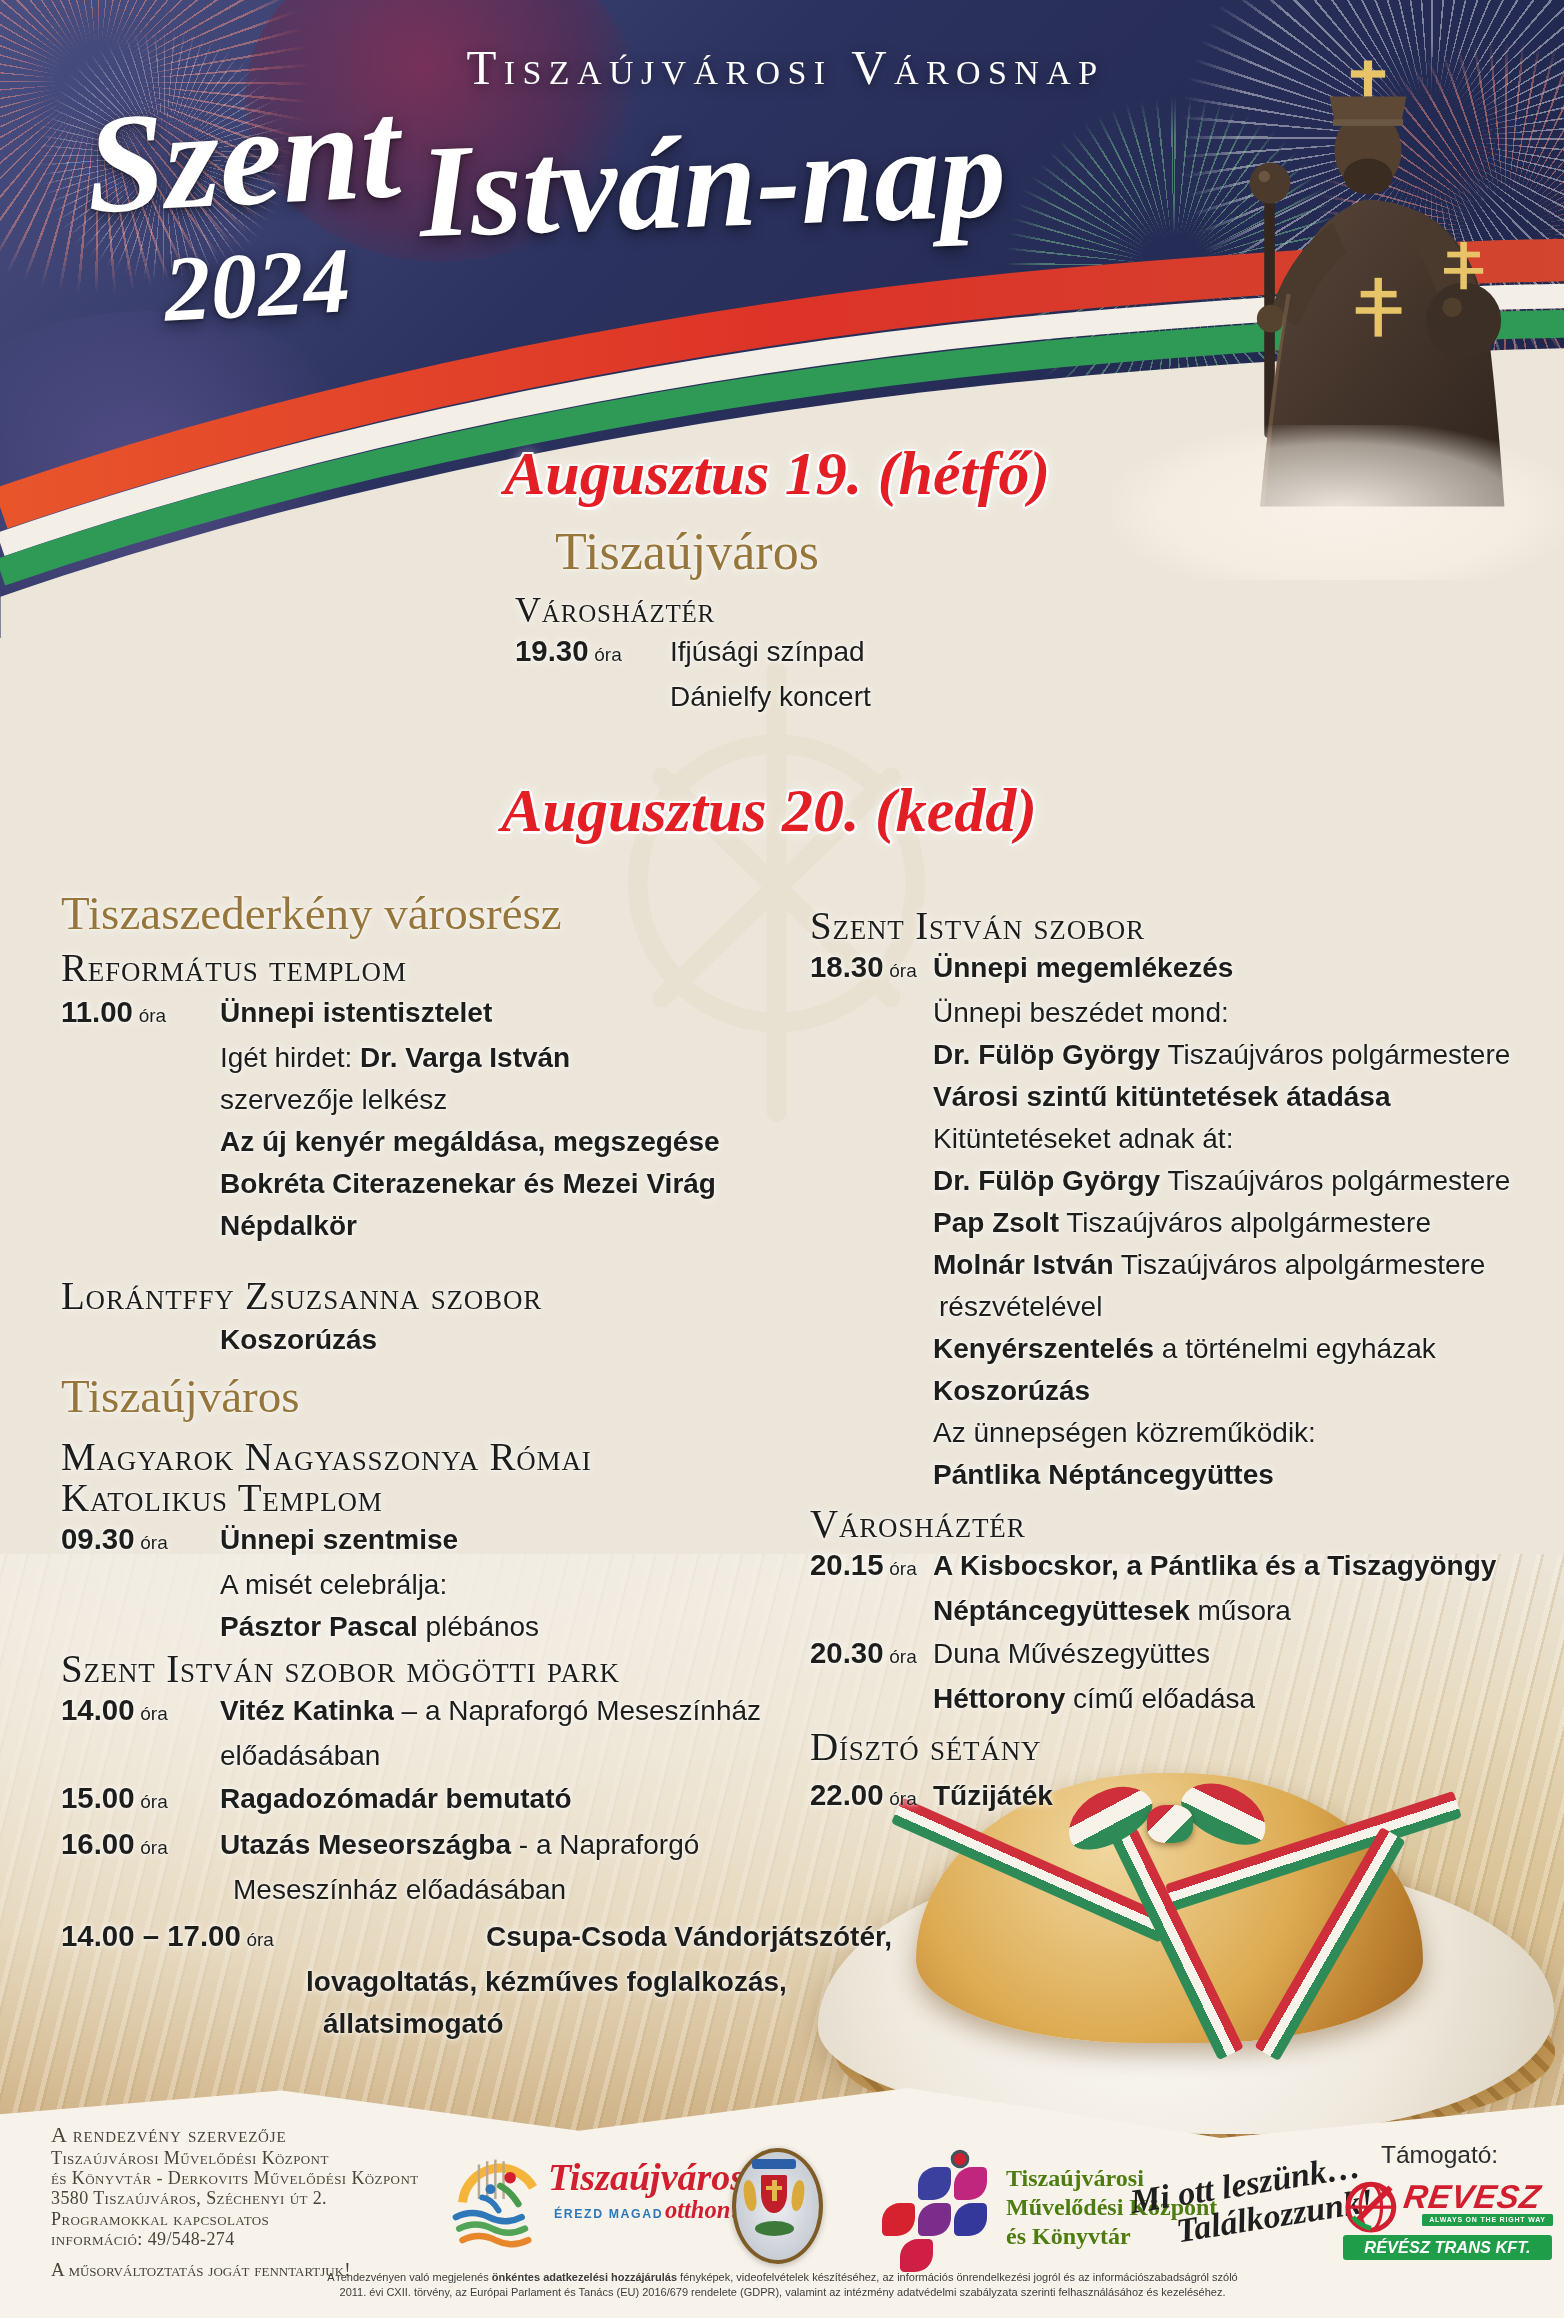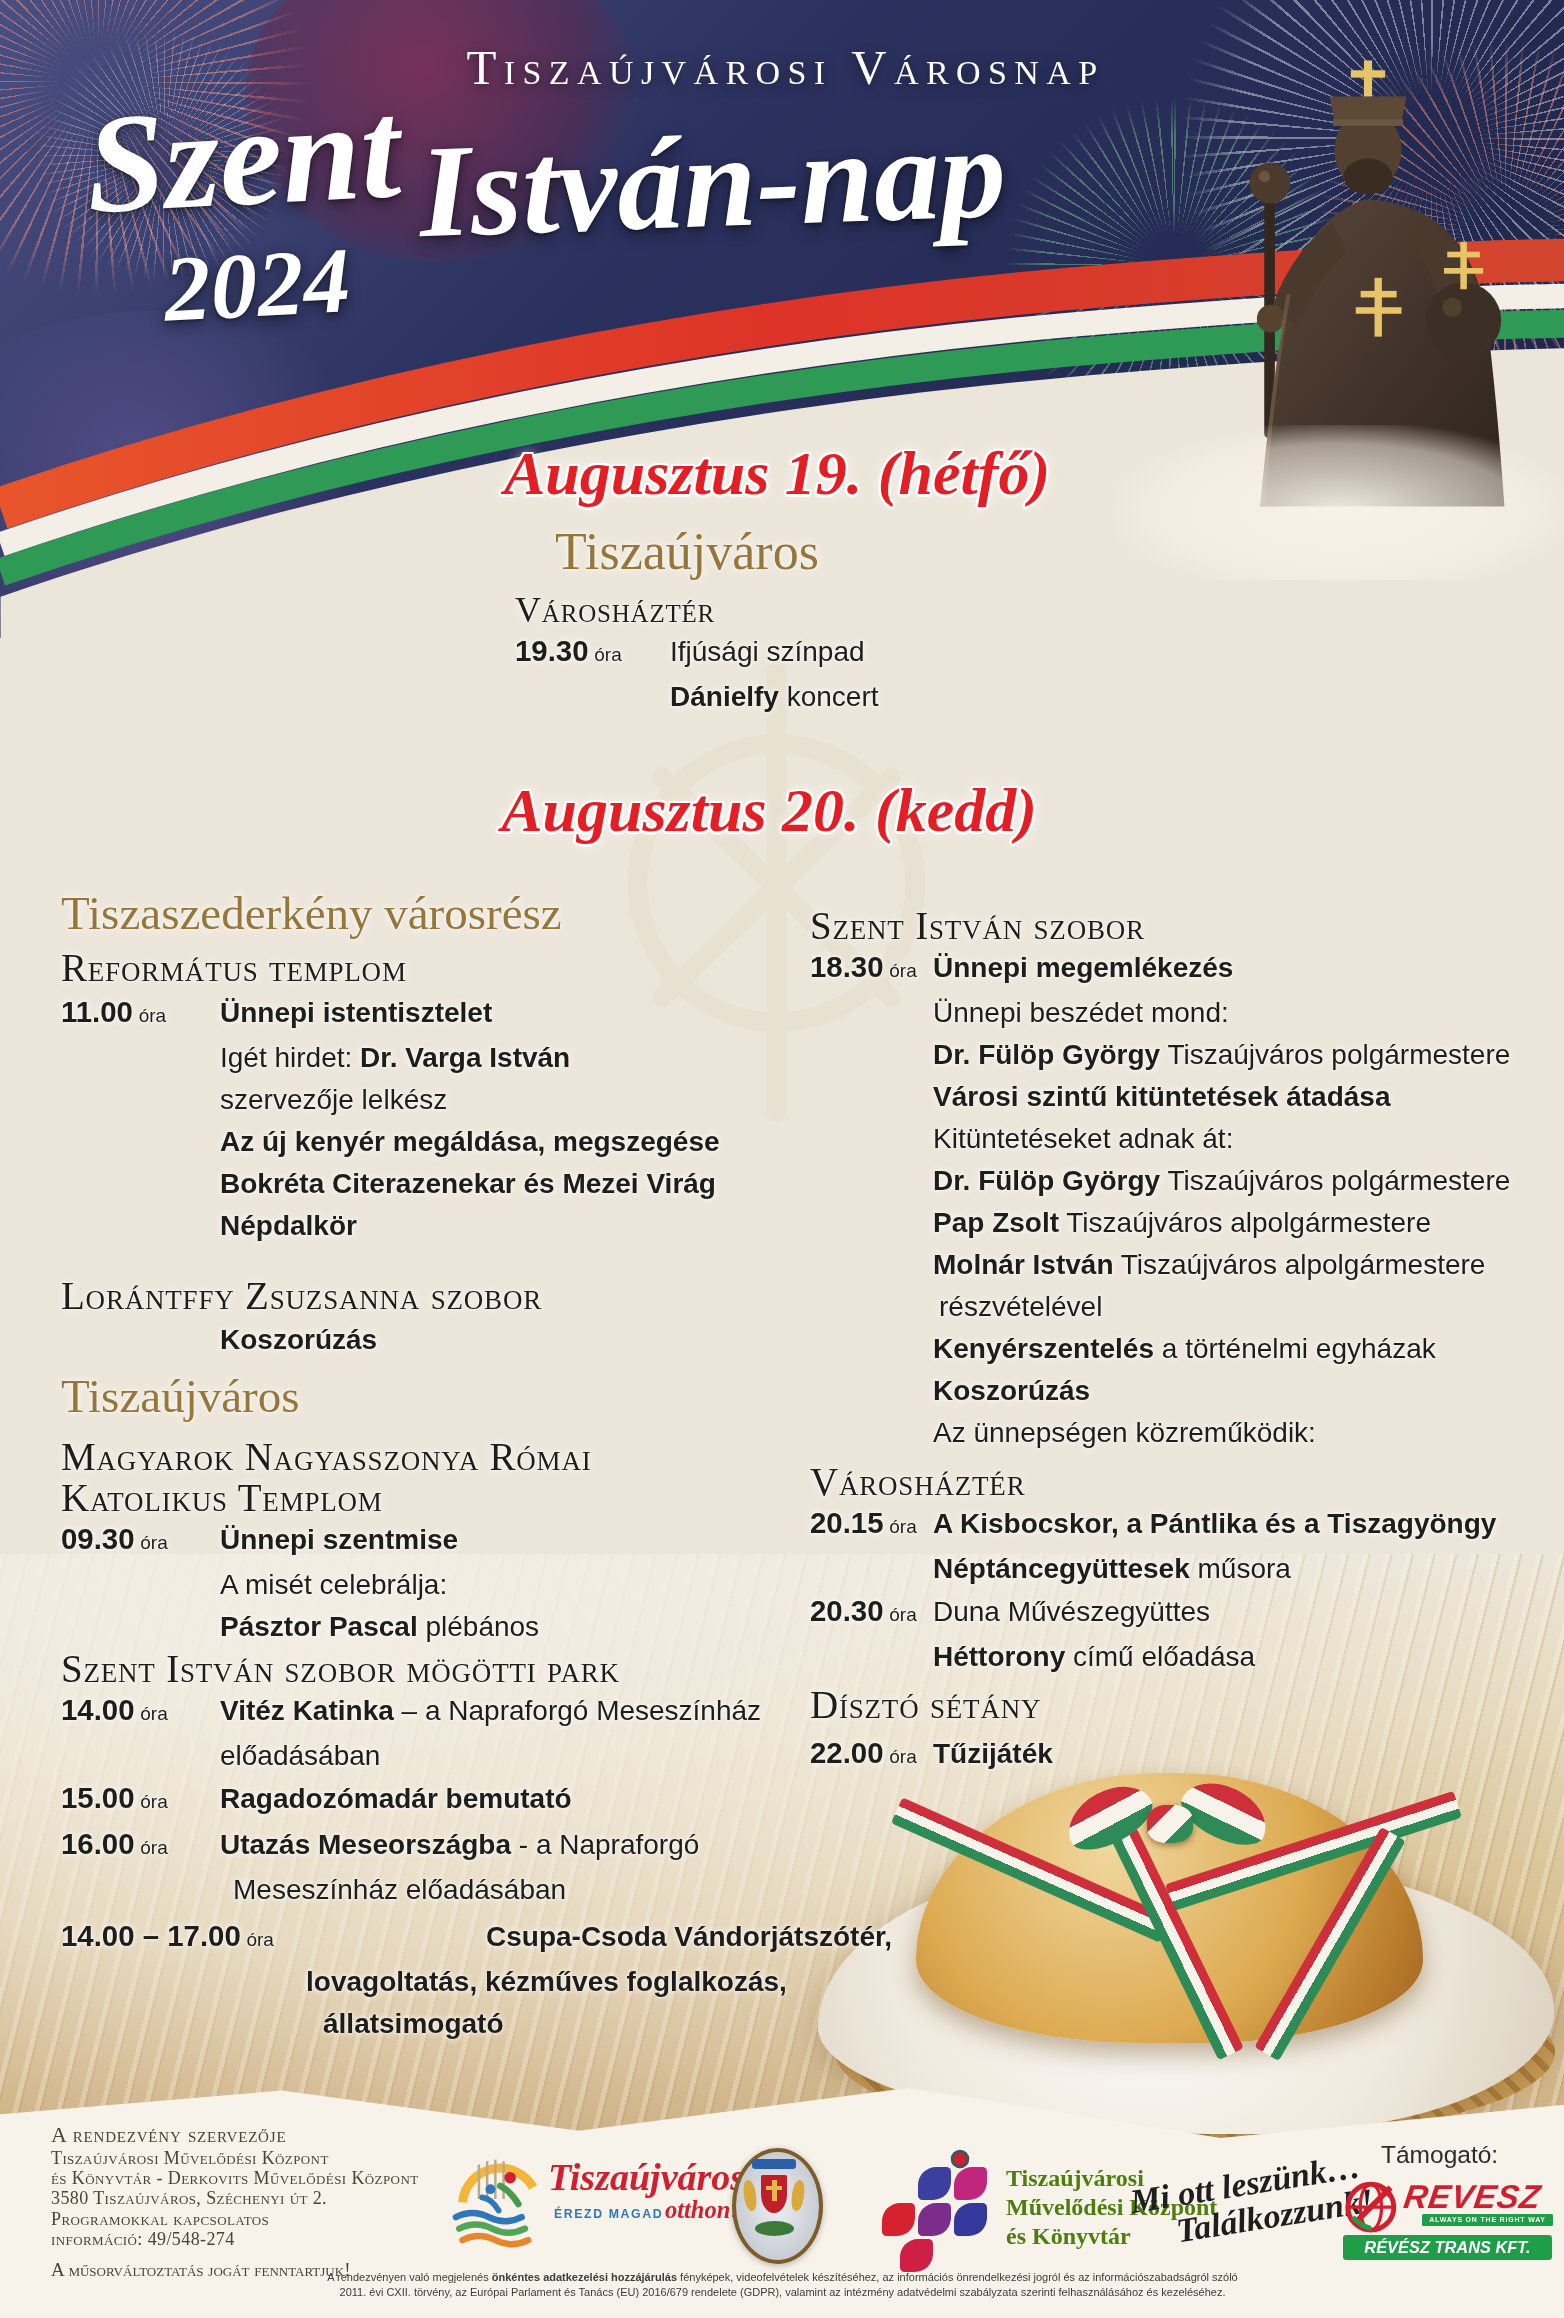--- a/index.html
+++ b/index.html
@@ -231,21 +231,21 @@
     <div class="loop" style="left:254px;top:33px;transform:rotate(-28deg);"></div>
     <div class="loop" style="left:370px;top:29.4px;transform:rotate(26deg);"></div>
     <div id="knot"></div>
   </div>
 
   <div class="date-script" id="d1-head">Augusztus 19. (hétfő)</div>
   <div class="gold-big" id="d1-city">Tiszaújváros</div>
   <div class="caps-heading" id="d1-venue" style="font-size:36px;">Városháztér</div>
   <div class="col" id="d1-rows">
       <div class="sched-row"><span class="time" style="width: 155px;"><span class="time-num">19.30</span><span class="ora">óra</span></span><span class="evt"><span style="font-weight: 400;">Ifjúsági színpad</span></span></div>
-      <div class="sched-row"><span class="time" style="width: 155px;"></span><span class="evt"><span style="font-weight: 700;">Dánielfy</span><span style="font-weight: 400;"> koncert</span></span></div>
+      <div class="sched-row"><span class="time" style="width: 155px;"></span><span class="evt"><span style="font-weight: 400;">Dánielfy</span><span style="font-weight: 400;"> koncert</span></span></div>
     </div>
 
   <div class="date-script" id="d2-head">Augusztus 20. (kedd)</div>
   <div class="col" id="col-left">
       <div class="gold-heading">Tiszaszederkény városrész</div>
       <div class="caps-heading">Református templom</div>
       <div class="sched-row"><span class="time" style="width: 159px;"><span class="time-num">11.00</span><span class="ora">óra</span></span><span class="evt"><span style="font-weight: 700;">Ünnepi istentisztelet</span></span></div>
       <div class="sched-row"><span class="time" style="width: 159px;"></span><span class="evt"><span style="font-weight: 400;">Igét hirdet: </span><span style="font-weight: 700;">Dr. Varga István</span></span></div>
       <div class="sched-row"><span class="time" style="width: 159px;"></span><span class="evt"><span style="font-weight: 400;">szervezője lelkész</span></span></div>
       <div class="sched-row"><span class="time" style="width: 159px;"></span><span class="evt"><span style="font-weight: 700;">Az új kenyér megáldása, megszegése</span></span></div>
@@ -276,20 +276,21 @@
       <div class="sched-row"><span class="time" style="width: 123px;"></span><span class="evt"><span style="font-weight: 700;">Dr. Fülöp György</span><span style="font-weight: 400;"> Tiszaújváros polgármestere</span></span></div>
       <div class="sched-row"><span class="time" style="width: 123px;"></span><span class="evt"><span style="font-weight: 700;">Városi szintű kitüntetések átadása</span></span></div>
       <div class="sched-row"><span class="time" style="width: 123px;"></span><span class="evt"><span style="font-weight: 400;">Kitüntetéseket adnak át:</span></span></div>
       <div class="sched-row"><span class="time" style="width: 123px;"></span><span class="evt"><span style="font-weight: 700;">Dr. Fülöp György</span><span style="font-weight: 400;"> Tiszaújváros polgármestere</span></span></div>
       <div class="sched-row"><span class="time" style="width: 123px;"></span><span class="evt"><span style="font-weight: 700;">Pap Zsolt</span><span style="font-weight: 400;"> Tiszaújváros alpolgármestere</span></span></div>
       <div class="sched-row"><span class="time" style="width: 123px;"></span><span class="evt"><span style="font-weight: 700;">Molnár István</span><span style="font-weight: 400;"> Tiszaújváros alpolgármestere</span></span></div>
       <div class="sched-row"><span class="time" style="width: 129px;"></span><span class="evt"><span style="font-weight: 400;">részvételével</span></span></div>
       <div class="sched-row"><span class="time" style="width: 123px;"></span><span class="evt"><span style="font-weight: 700;">Kenyérszentelés</span><span style="font-weight: 400;"> a történelmi egyházak</span></span></div>
       <div class="sched-row"><span class="time" style="width: 123px;"></span><span class="evt"><span style="font-weight: 700;">Koszorúzás</span></span></div>
       <div class="sched-row"><span class="time" style="width: 123px;"></span><span class="evt"><span style="font-weight: 400;">Az ünnepségen közreműködik:</span></span></div>
+      <div class="sched-row"><span class="time" style="width: 123px;"></span><span class="evt"><span style="font-weight: 700;">Pántlika Néptáncegyüttes</span></span></div>
       <div class="caps-heading tight" style="margin-top: 6.5px;">Városháztér</div>
       <div class="sched-row"><span class="time" style="width: 123px;"><span class="time-num">20.15</span><span class="ora">óra</span></span><span class="evt"><span style="font-weight: 700;">A Kisbocskor, a Pántlika és a Tiszagyöngy</span></span></div>
       <div class="sched-row"><span class="time" style="width: 123px;"></span><span class="evt"><span style="font-weight: 700;">Néptáncegyüttesek</span><span style="font-weight: 400;"> műsora</span></span></div>
       <div class="sched-row"><span class="time" style="width: 123px;"><span class="time-num">20.30</span><span class="ora">óra</span></span><span class="evt"><span style="font-weight: 400;">Duna Művészegyüttes</span></span></div>
       <div class="sched-row"><span class="time" style="width: 123px;"></span><span class="evt"><span style="font-weight: 700;">Héttorony</span><span style="font-weight: 400;"> című előadása</span></span></div>
       <div class="caps-heading tight" style="margin-top: 6.5px;">Dísztó sétány</div>
       <div class="sched-row" style="margin-top: 6.5px;"><span class="time" style="width: 123px;"><span class="time-num">22.00</span><span class="ora">óra</span></span><span class="evt"><span style="font-weight: 700;">Tűzijáték</span></span></div>
     </div>
 
   <div id="footer-band"></div>

